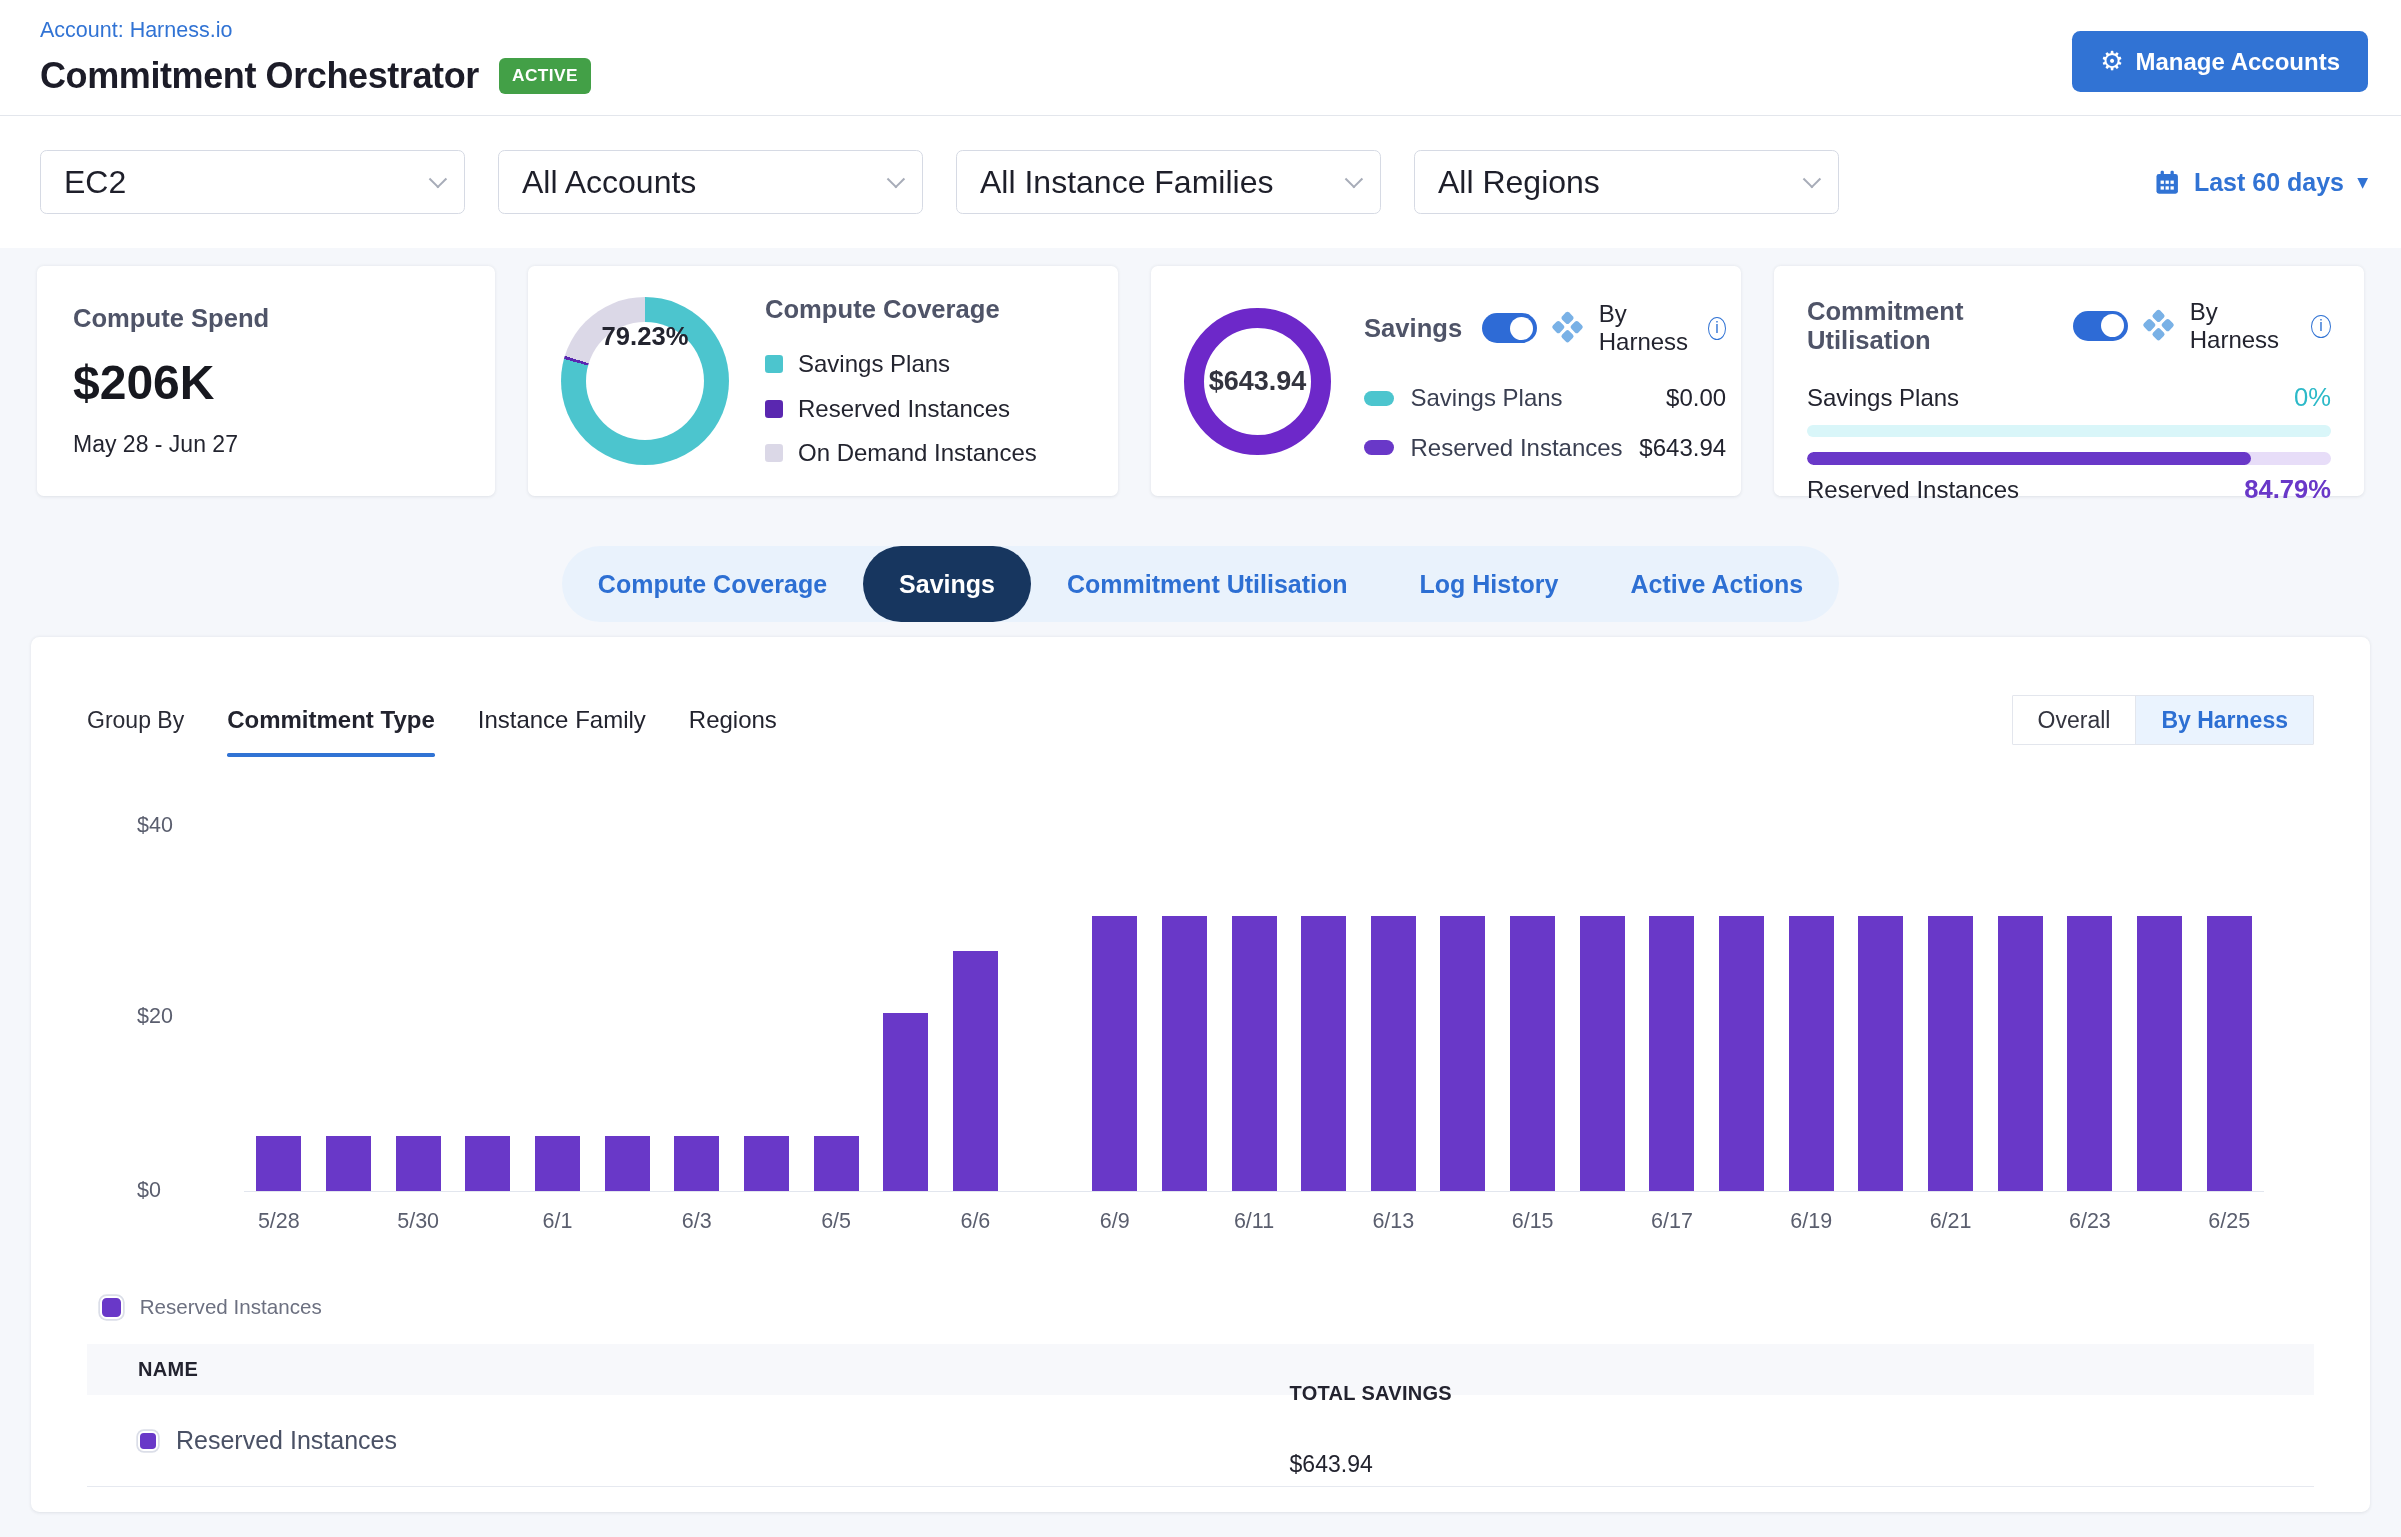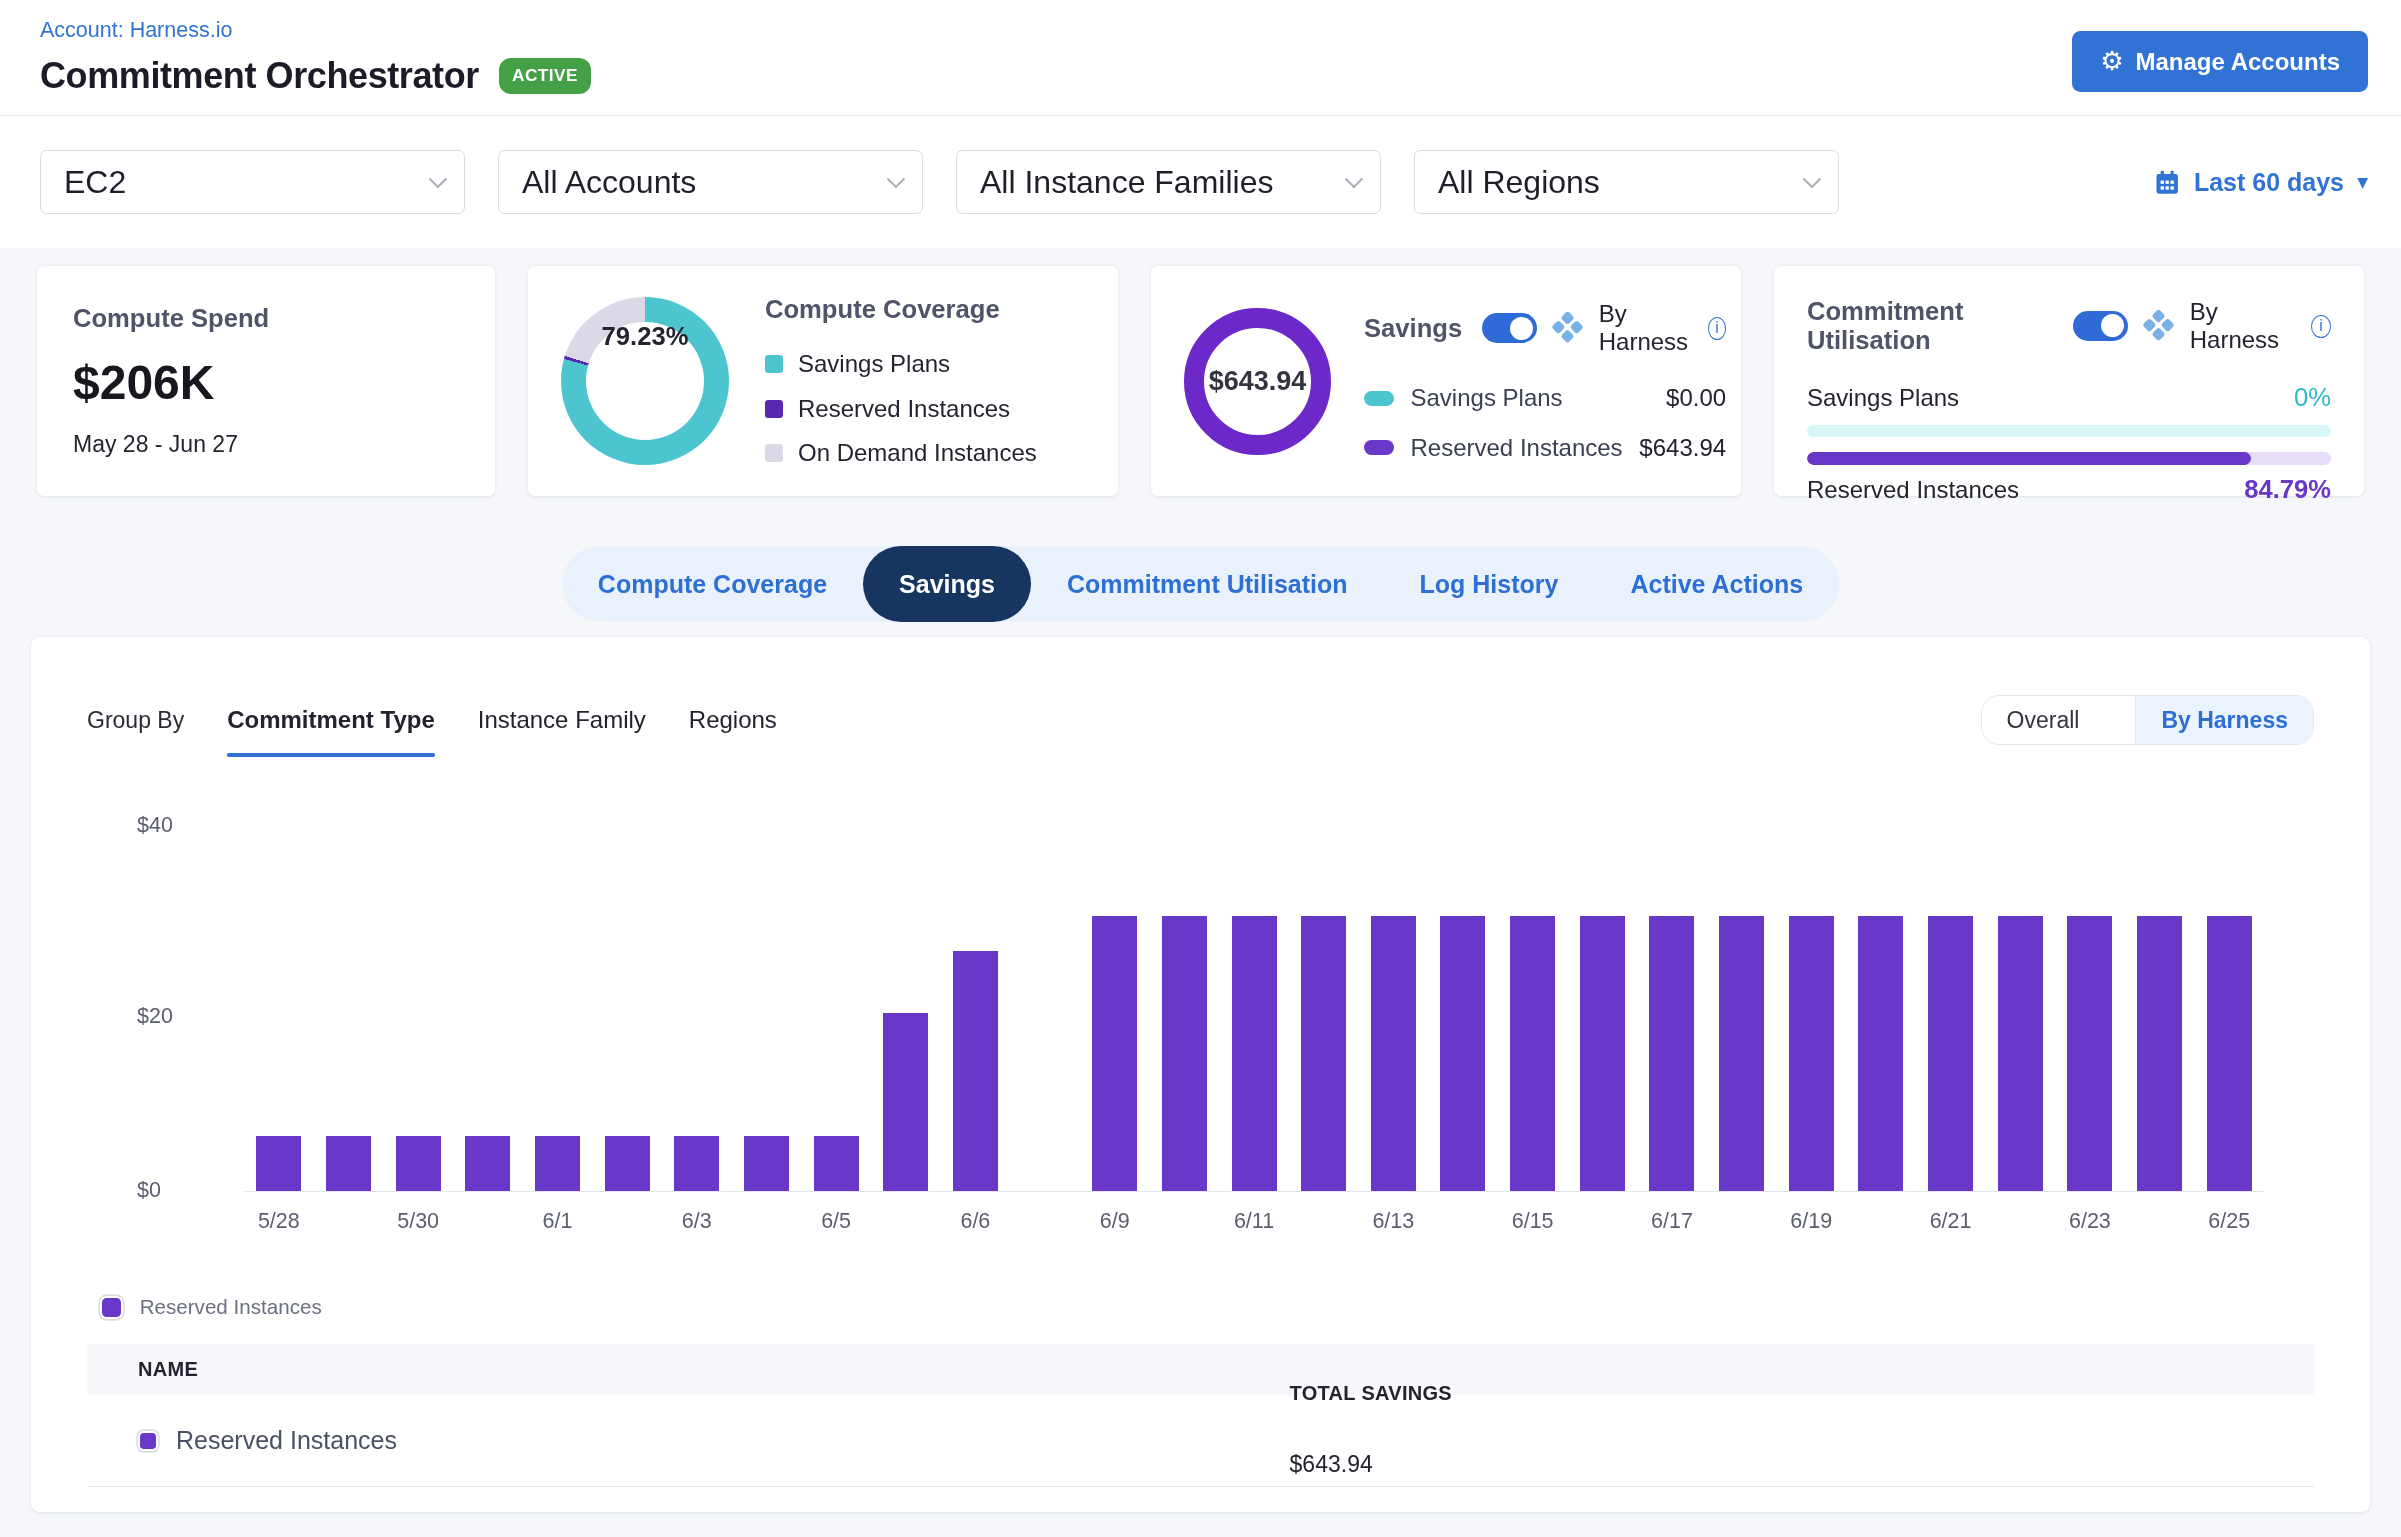--- a/index.html
+++ b/index.html
@@ -9,21 +9,21 @@
     background:#F5F7FB; color:#22232E; overflow:hidden;
   }
 
   
   .hdr { height:116px; background:#fff; border-bottom:1.7px solid #E3E6EC;
          display:flex; justify-content:space-between; padding:13.2px 33px 0 40px; }
   .acct-link { display:block; color:#3173D4; font-size:21.5px; text-decoration:none; margin-top:5px; }
   .title-row { display:flex; align-items:center; gap:20px; margin-top:11.6px; }
   .page-title { font-size:36px; font-weight:bold; color:#1C1C28; letter-spacing:-0.4px; }
   .badge { background:#43A047; color:#fff; font-size:17.3px; font-weight:bold;
-           padding:7.4px 13.2px; border-radius:12px; letter-spacing:0.4px; }
+           padding:7.4px 13.2px; border-radius:6px; letter-spacing:0.4px; }
   .manage-btn { margin-top:18px; height:61px; align-self:flex-start; border:none; cursor:pointer;
            background:#3173D4; color:#fff; font-family:inherit; font-size:24px; font-weight:bold;
            padding:0 28px; border-radius:8.3px; display:flex; align-items:center; gap:11.6px; }
   .gear { font-size:26.4px; font-weight:normal; line-height:1; }
 
   
   .filterbar { height:132px; background:#fff; display:flex; align-items:center;
                padding:0 33px 0 40px; gap:33px; }
   .dd { width:425px; height:64px; border:1.7px solid #D6DAE4; border-radius:6.6px;
         display:flex; align-items:center; justify-content:space-between;
@@ -99,21 +99,21 @@
   
   .panel { margin:15px 31px 0; background:#fff; border-radius:8.3px;
            box-shadow:0 0.8px 3.3px rgba(34,40,60,0.10); padding:58px 56px 25px; }
   .panel-head { display:flex; justify-content:space-between; align-items:center; }
   .groupby { display:flex; align-items:center; gap:43px; }
   .gb-label { font-size:23px; color:#2A2B35; }
   .gb-opt { font-size:24px; color:#22232E; position:relative; cursor:pointer; }
   .gb-opt.active { font-weight:bold; }
   .gb-opt.active::after { content:""; position:absolute; left:0; right:0; bottom:-23px;
                           height:4.1px; background:#3173D4; border-radius:1.7px; }
-  .segmented { display:flex; border:1.7px solid #E3E6ED; border-radius:18px; overflow:hidden;gap:31px; }
+  .segmented { display:flex; border:1.7px solid #E3E6ED; border-radius:1px; overflow:hidden; }
   .seg-opt { font-size:23px; padding:10.7px 25px; background:#fff; color:#33343F; cursor:pointer; }
   .seg-opt + .seg-opt { border-left:1.7px solid #E3E6ED; }
   .seg-opt.active { background:#EAF3FE; color:#2D6FD3; font-weight:bold; }
 
   
   .chart { margin-top:74px; padding-left:157px; padding-right:50px; position:relative; }
   .plot { height:373px; display:flex; align-items:flex-end; border-bottom:1.7px solid #E2E6EE; }
   .slot { flex:1; display:flex; justify-content:center; }
   .bar { width:45px; background:#6938C8; }
   .xlabels { display:flex; margin-top:17px; height:28px; }

